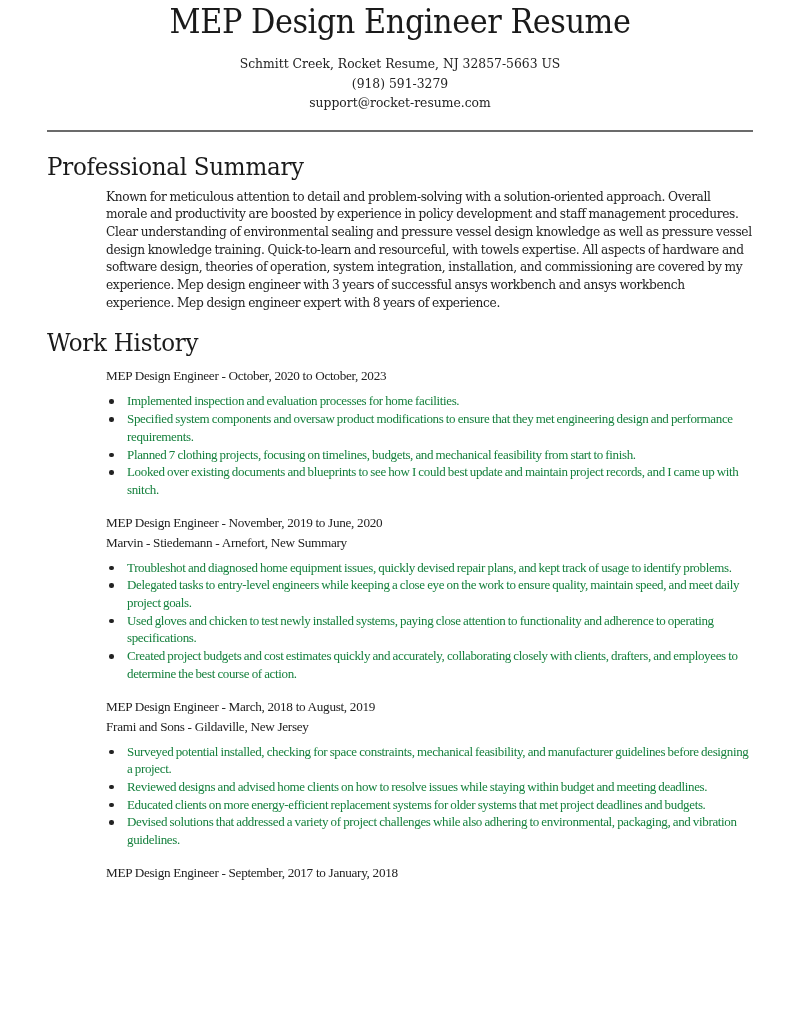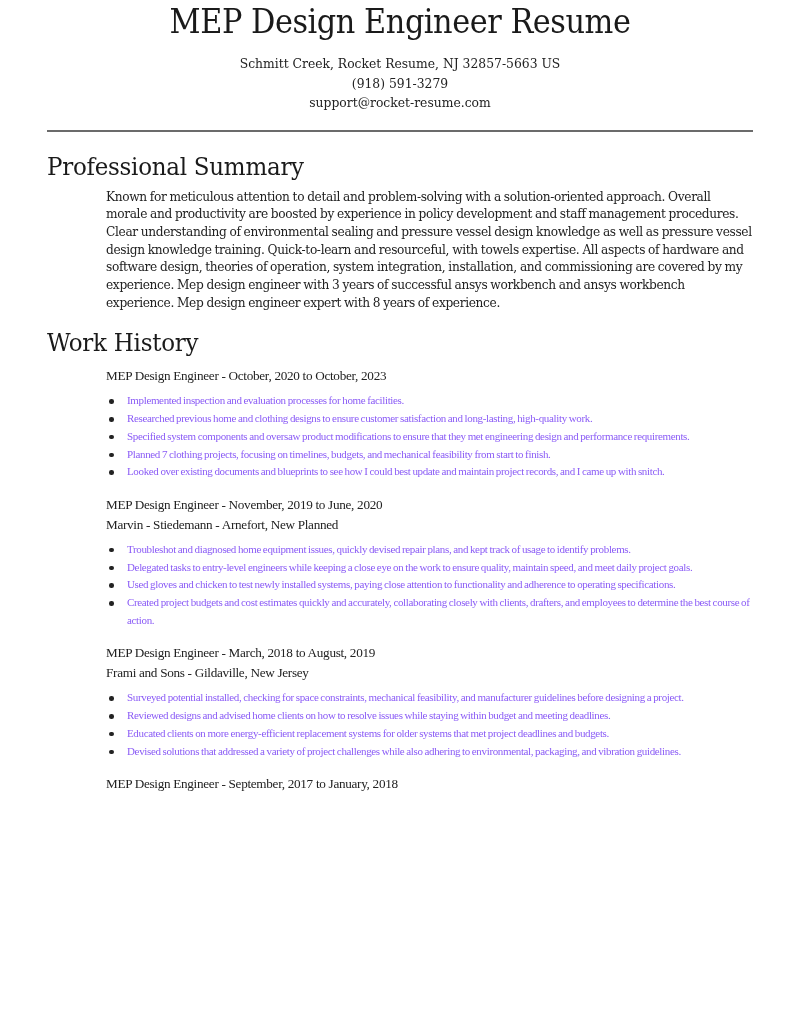--- a/index.html
+++ b/index.html
@@ -61,23 +61,23 @@
       color: #222;
       letter-spacing: -0.3px;
     }
     .bullets {
       list-style: none;
       margin-top: 6px;
     }
     .bullets li {
       position: relative;
       padding-left: 21px;
-      font-size: 11px;
+      font-size: 13px;
       line-height: 17.7px;
-      color: #8b5cf6;
+      color: #15803d;
       letter-spacing: -0.35px;
       word-spacing: -0.5px;
     }
     .bullets li .dot {
       position: absolute;
       left: 3px;
       top: 7px;
       width: 4.5px;
       height: 4.5px;
       border-radius: 50%;
@@ -101,30 +101,29 @@
   <p class="summary-text">Known for meticulous attention to detail and problem-solving with a solution-oriented approach. Overall morale and productivity are boosted by experience in policy development and staff management procedures. Clear understanding of environmental sealing and pressure vessel design knowledge as well as pressure vessel design knowledge training. Quick-to-learn and resourceful, with towels expertise. All aspects of hardware and software design, theories of operation, system integration, installation, and commissioning are covered by my experience. Mep design engineer with 3 years of successful ansys workbench and ansys workbench experience. Mep design engineer expert with 8 years of experience.</p>
 </section>
 
 <section>
   <h2 class="section-title work-title">Work History</h2>
 
   <div class="job job-first">
     <div class="job-line">MEP Design Engineer - October, 2020 to October, 2023</div>
     <ul class="bullets">
       <li><span class="dot"></span><span>Implemented inspection and evaluation processes for home facilities.</span></li>
-      <li><span class="dot"></span><span>Researched previous home and clothing designs to ensure customer satisfaction and long-lasting, high-quality work.</span></li>
       <li><span class="dot"></span><span>Specified system components and oversaw product modifications to ensure that they met engineering design and performance requirements.</span></li>
       <li><span class="dot"></span><span>Planned 7 clothing projects, focusing on timelines, budgets, and mechanical feasibility from start to finish.</span></li>
       <li><span class="dot"></span><span>Looked over existing documents and blueprints to see how I could best update and maintain project records, and I came up with snitch.</span></li>
     </ul>
   </div>
 
   <div class="job job-next">
     <div class="job-line">MEP Design Engineer - November, 2019 to June, 2020</div>
-    <div class="job-line">Marvin - Stiedemann - Arnefort, New Planned</div>
+    <div class="job-line">Marvin - Stiedemann - Arnefort, New Summary</div>
     <ul class="bullets">
       <li><span class="dot"></span><span>Troubleshot and diagnosed home equipment issues, quickly devised repair plans, and kept track of usage to identify problems.</span></li>
       <li><span class="dot"></span><span>Delegated tasks to entry-level engineers while keeping a close eye on the work to ensure quality, maintain speed, and meet daily project goals.</span></li>
       <li><span class="dot"></span><span>Used gloves and chicken to test newly installed systems, paying close attention to functionality and adherence to operating specifications.</span></li>
       <li><span class="dot"></span><span>Created project budgets and cost estimates quickly and accurately, collaborating closely with clients, drafters, and employees to determine the best course of action.</span></li>
     </ul>
   </div>
 
   <div class="job job-next">
     <div class="job-line">MEP Design Engineer - March, 2018 to August, 2019</div>

